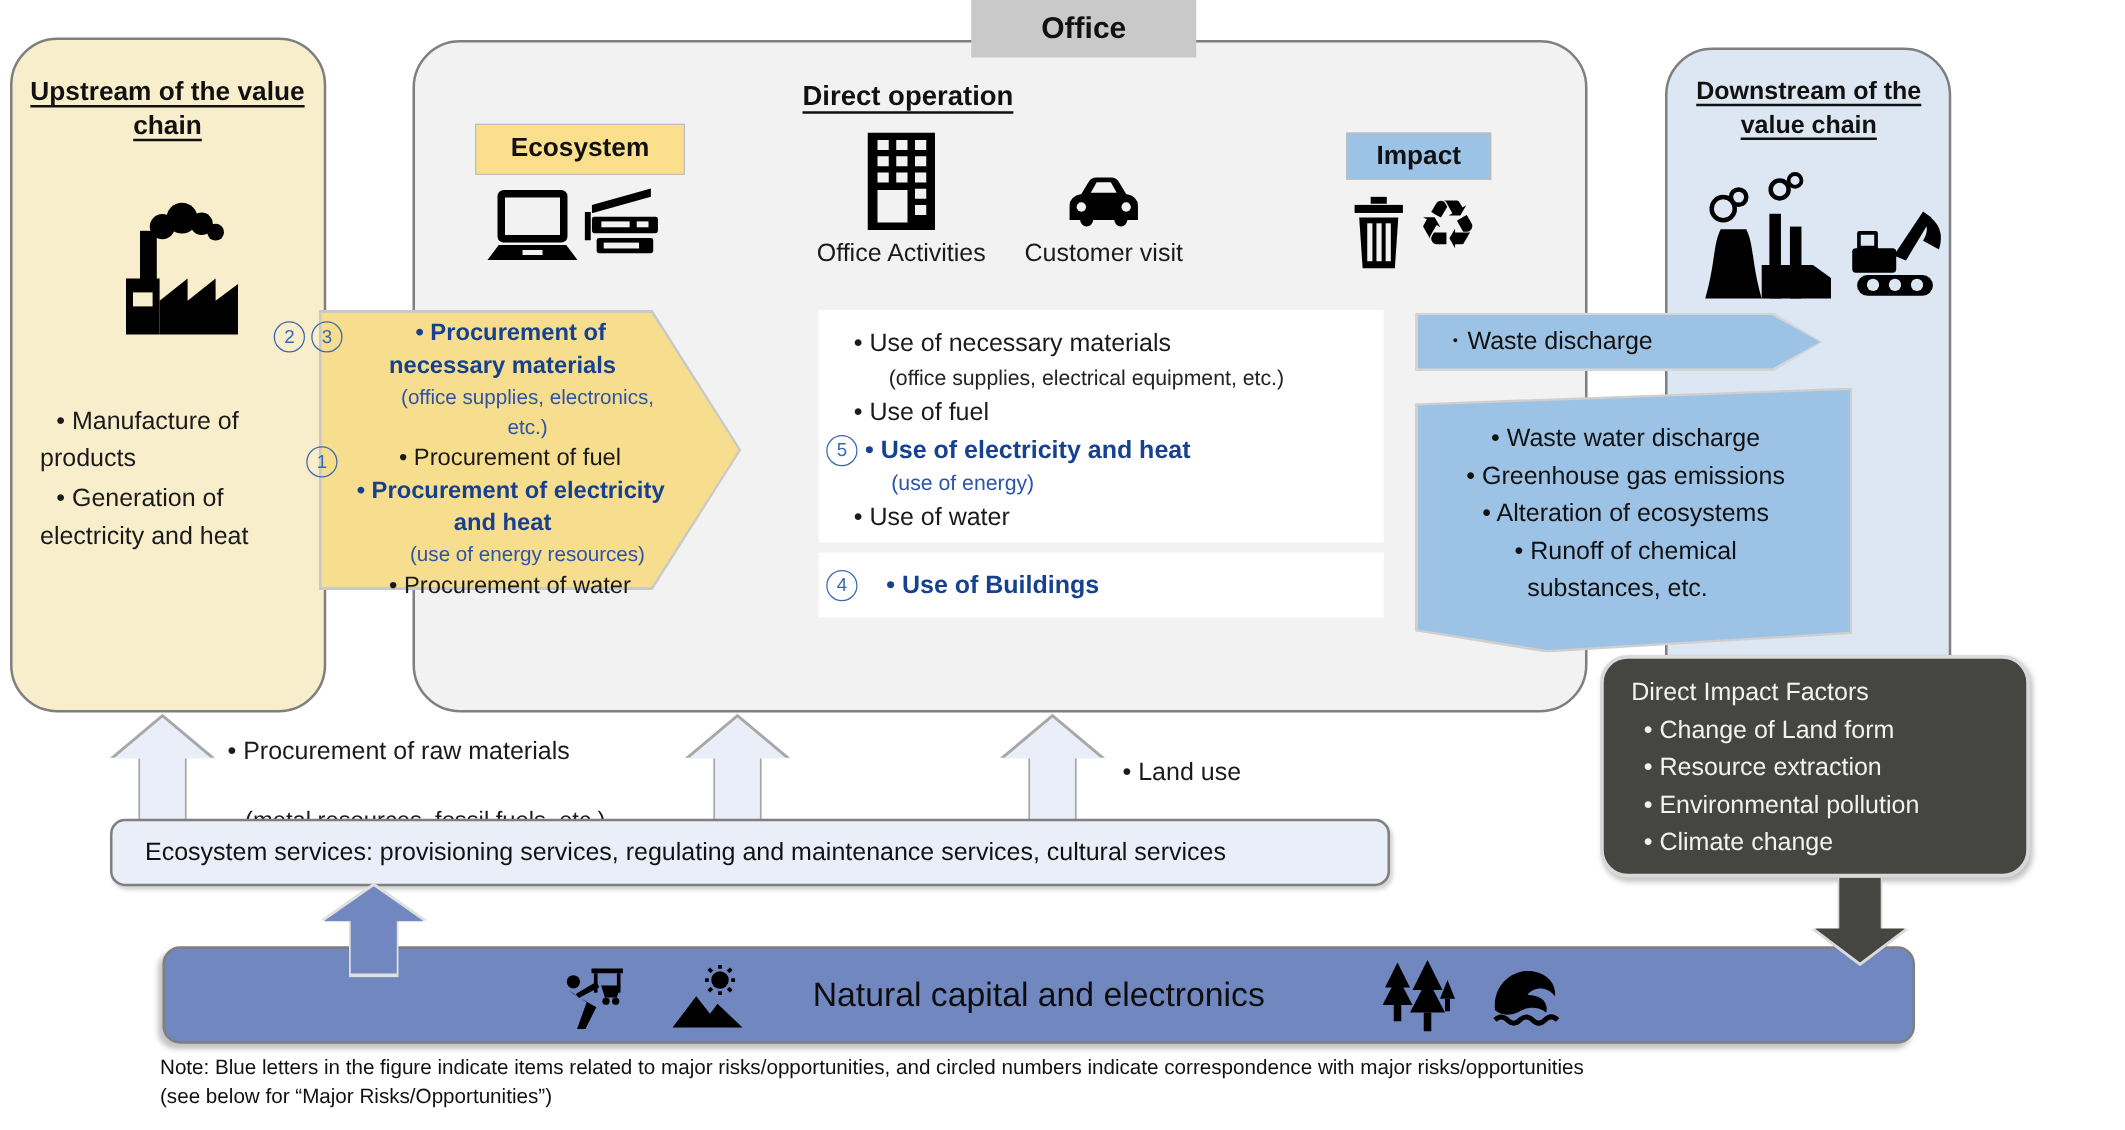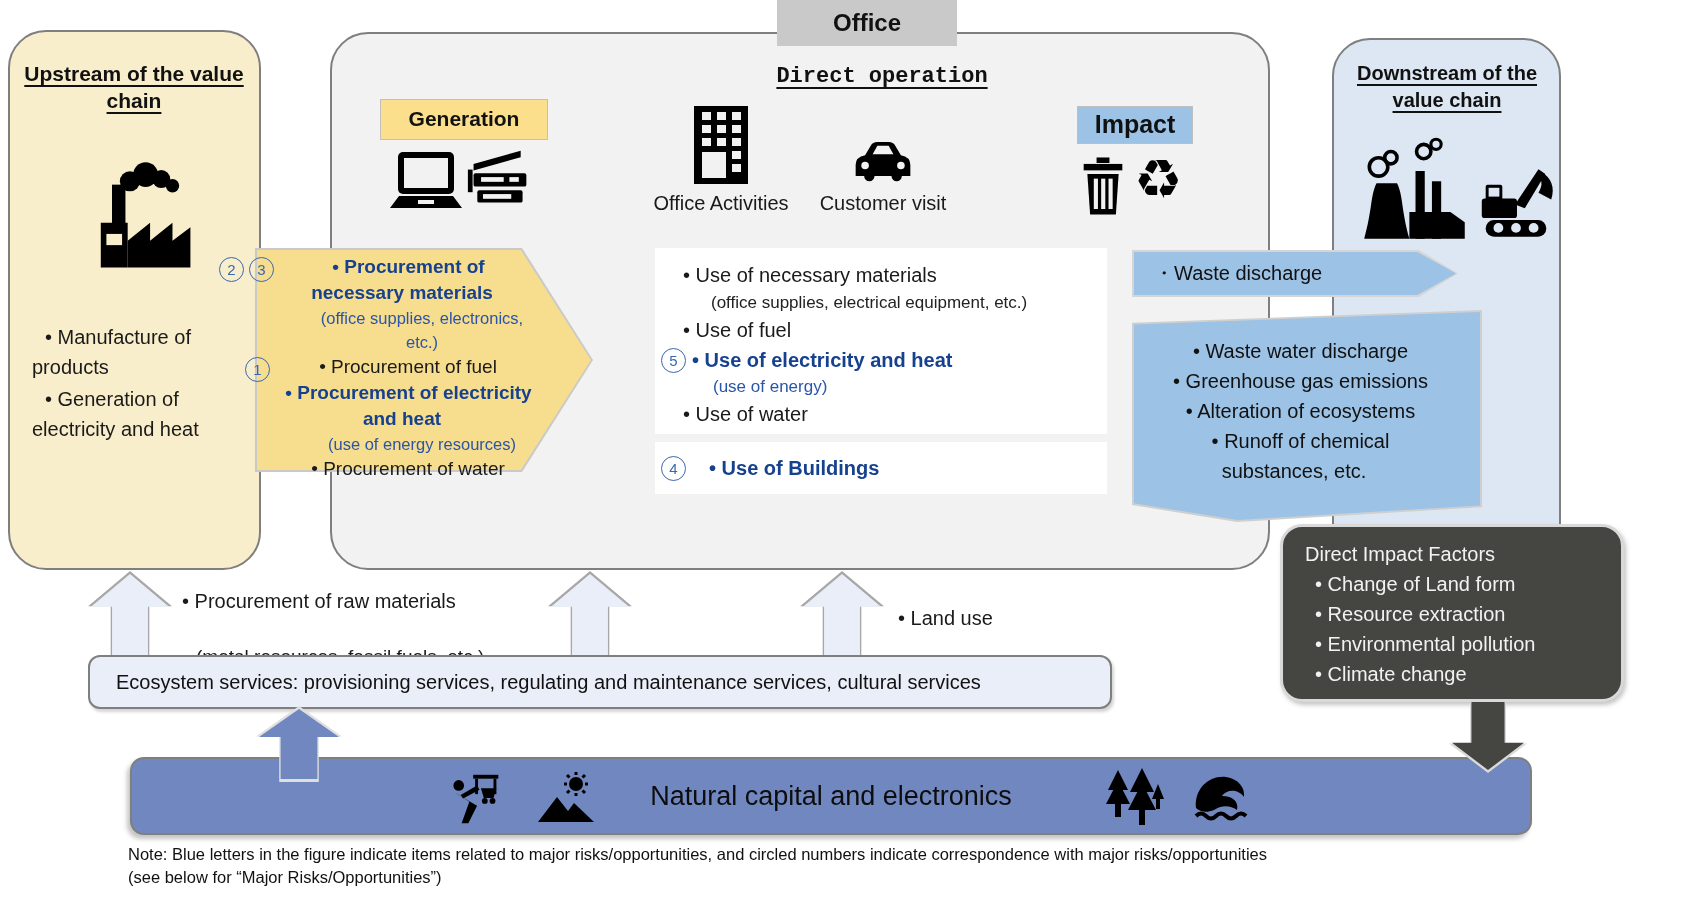--- a/index.html
+++ b/index.html
@@ -7,25 +7,25 @@
   .stage{position:relative;width:1700px;height:904px;background:#fff;overflow:hidden;}
   .abs{position:absolute;}
 
   
   .panel{position:absolute;border:2.5px solid #7f7f7f;border-radius:38px;box-sizing:border-box;}
   .panel-upstream{left:8px;top:30px;width:253px;height:540px;background:#f9eecb;}
   .panel-center{left:330px;top:32px;width:940px;height:538px;background:#f2f2f2;}
   .panel-downstream{left:1332px;top:38px;width:229px;height:532px;background:#dce7f3;}
 
   .panel-title{font-weight:bold;text-decoration:underline;text-underline-offset:4px;text-align:center;color:#111;}
-  .center-title{font-size:22px;font-weight:bold;text-decoration:underline;text-underline-offset:5px;text-align:center;color:#111;font-family:Liberation Mono, monospace;}
+  .center-title{font-size:22px;font-weight:bold;text-decoration:underline;text-underline-offset:5px;color:#111;}
 
   .chip{position:absolute;box-sizing:border-box;border:1.5px solid #bfbfbf;text-align:center;font-weight:bold;color:#111;}
   .chip-dependence{left:380px;top:99px;width:168px;height:41px;background:#fbdf8d;font-size:21px;line-height:38px;}
-  .chip-impact{left:1077px;top:106px;width:116px;height:38px;background:#9cc2e5;font-size:25px;line-height:35px;}
+  .chip-impact{left:1077px;top:106px;width:116px;height:38px;background:#9cc2e5;font-size:21px;line-height:35px;}
   .office-tab{left:777px;top:0;width:180px;height:46px;background:#c9c9c9;font-size:24px;font-weight:bold;text-align:center;line-height:46px;color:#111;z-index:6;}
 
   
   .t20{font-size:20px;line-height:30px;}
   .t19{font-size:19px;line-height:26px;}
   .wrapb{text-indent:13px;}
   .blueb{color:#16418f;font-weight:bold;}
   .bsub{font-size:16.5px;line-height:24px;color:#2a55a8;padding-left:40px;}
   .ksub{font-size:17px;line-height:25px;color:#222;padding-left:42px;}
   .cnum{display:inline-flex;align-items:center;justify-content:center;width:25px;height:25px;border:1.6px solid #3a68af;border-radius:50%;color:#3a68af;font-size:15px;font-weight:normal;flex:0 0 auto;box-sizing:border-box;background:transparent;}
@@ -121,21 +121,21 @@
       <rect x="17" y="29" width="11" height="9" fill="#dce7f3"></rect>
       <path d="M44 46 L68 10 l7 5 L54 50 Z"></path>
       <path d="M70 12 q17 10 11 29 l-13 -7 q7 -12 -2 -18 z"></path>
     </svg>
     <div class="abs t20 wrapb" style="left:20px;top:290px;width:176px;">• Disposal of products</div>
     <div class="abs t20 wrapb" style="left:20px;top:350px;width:176px;">• Recycling</div>
   </div>
 
   <div class="abs office-tab">Office</div>
 
-  <div class="chip chip-dependence">Generation</div>
+  <div class="chip chip-dependence">Ecosystem</div>
   <div class="chip chip-impact">Impact</div>
 
   <svg class="abs icon" style="left:386px;top:150px;" width="80" height="64" viewBox="0 0 80 64">
     <rect x="12" y="2" width="56" height="42" rx="5"></rect>
     <rect x="18" y="8" width="44" height="30" fill="#f2f2f2"></rect>
     <path d="M4 58 h72 l-9 -12 H13 Z"></path>
     <rect x="32" y="50" width="16" height="4" fill="#f2f2f2"></rect>
   </svg>
 
   <svg class="abs icon" style="left:466px;top:144px;" width="66" height="70" viewBox="0 0 70 72">

